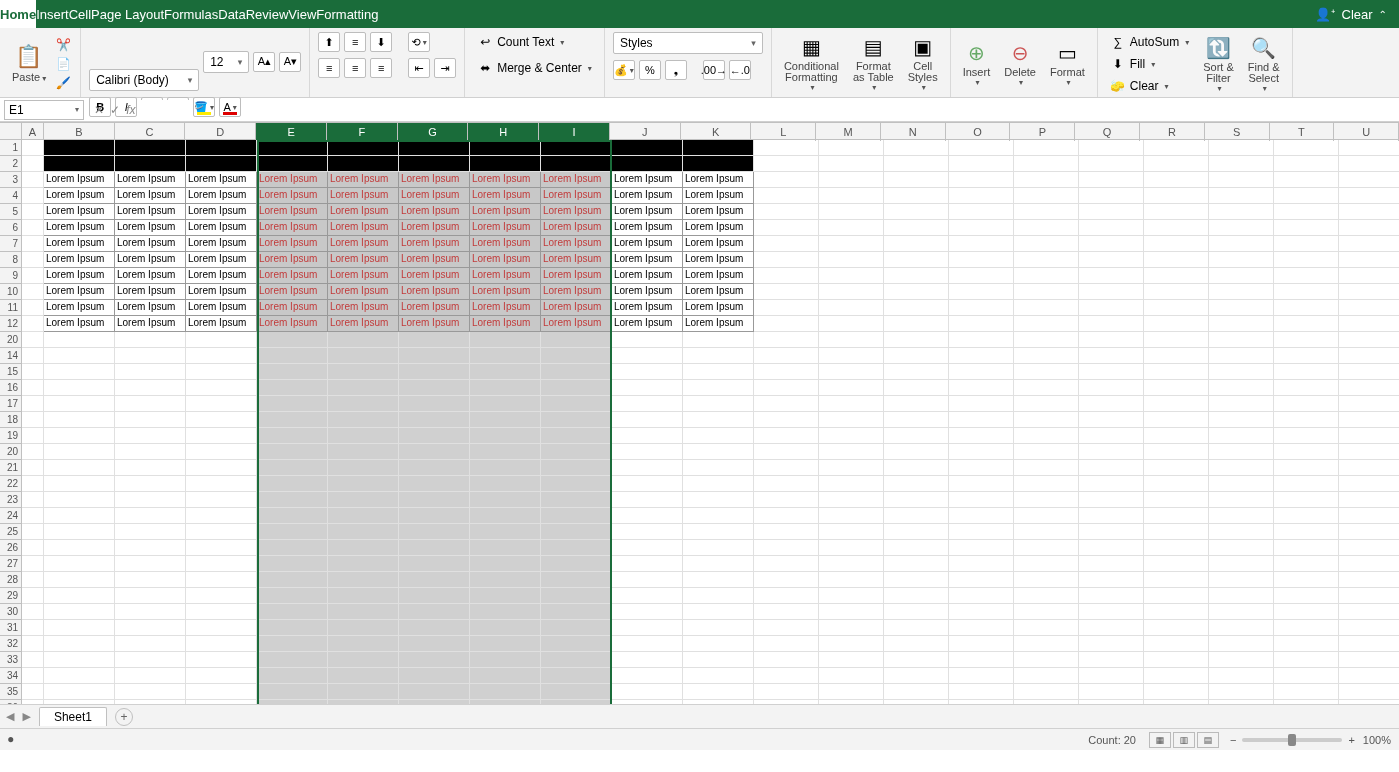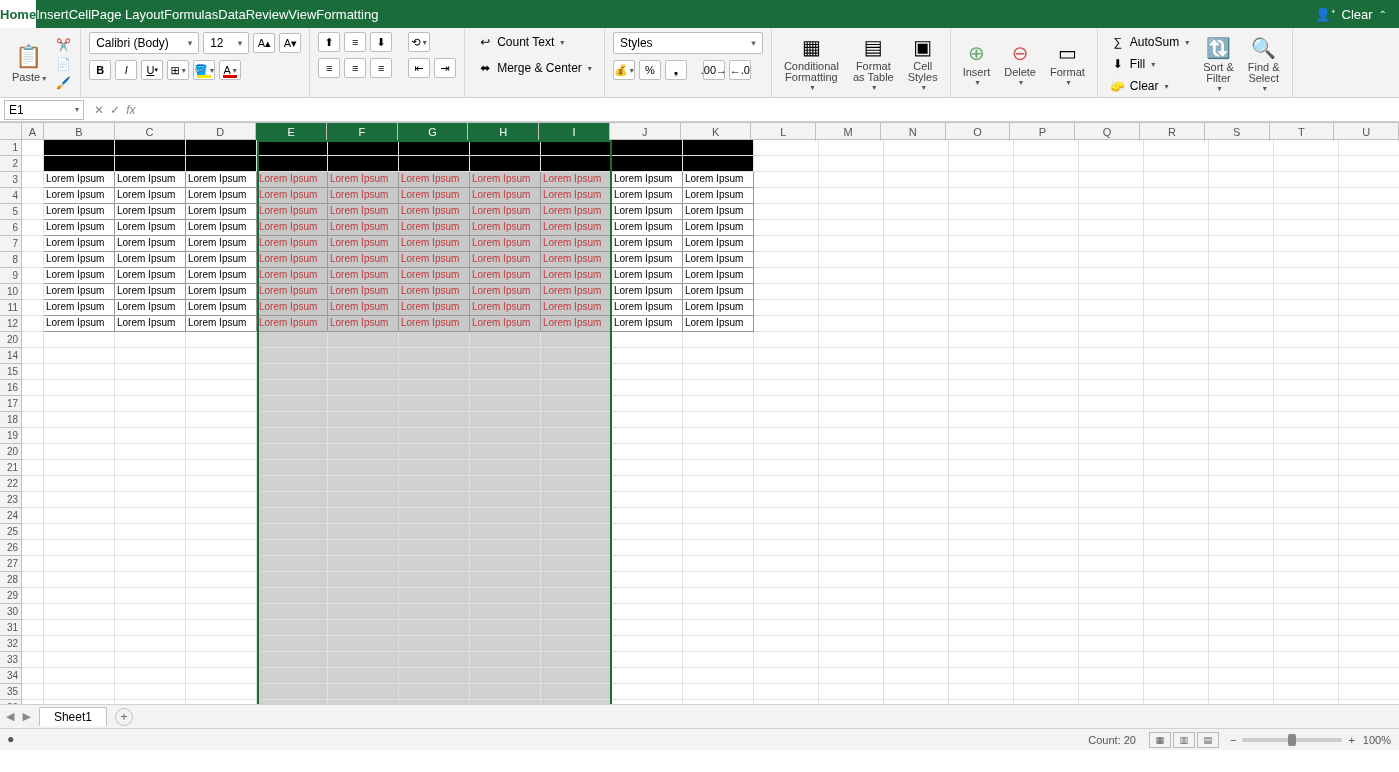--- a/index.html
+++ b/index.html
@@ -96,21 +96,21 @@
         <span class="miniico">✂️</span>
         <span class="miniico">📄</span>
         <span class="miniico">🖌️</span>
       </div>
     </div>
   </div>
 
   <div class="group">
     <div class="group-body" style="flex-direction:column;align-items:flex-start;gap:6px;">
       <div class="row-ctrl">
-        <div class="combo" style="width:110px;">
+        <div class="combo" style="width:110px;margin-top:37px;">
             <span>Calibri (Body)</span>
             <span class="arrow">▾</span>
           </div>
         <div class="combo" style="width:46px;">
             <span>12</span>
             <span class="arrow">▾</span>
           </div>
         <div class="sq">A▴</div>
         <div class="sq">A▾</div>
       </div>

